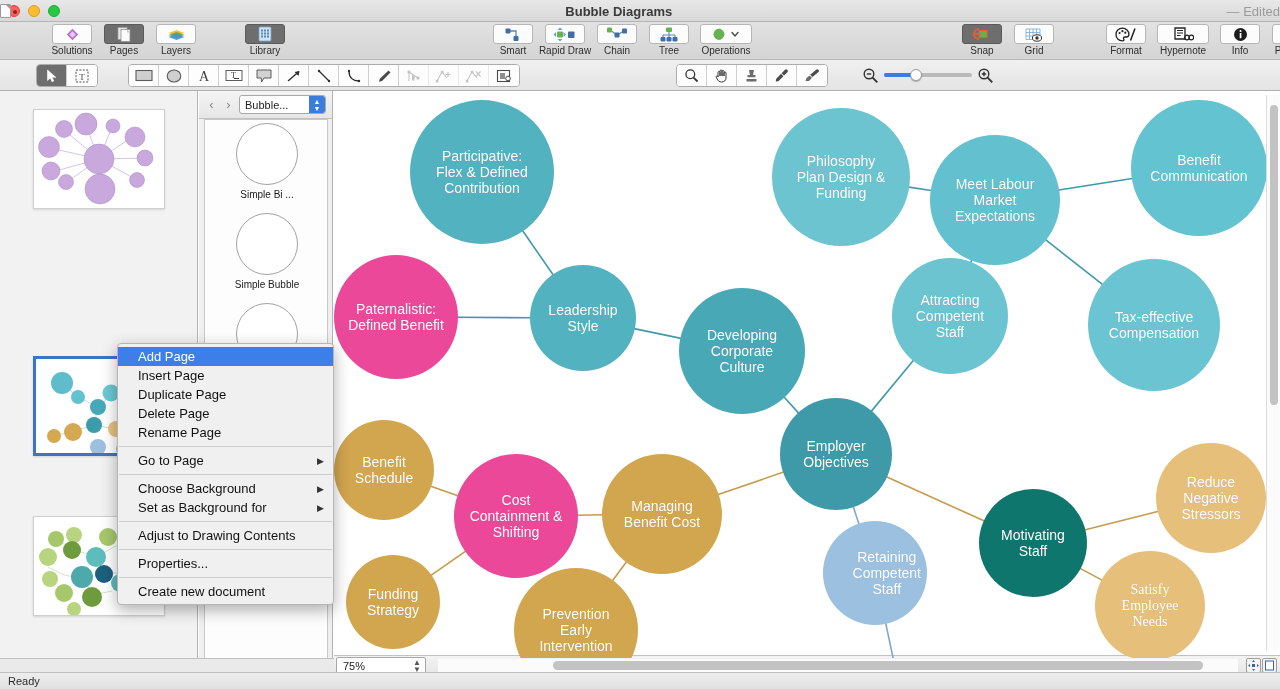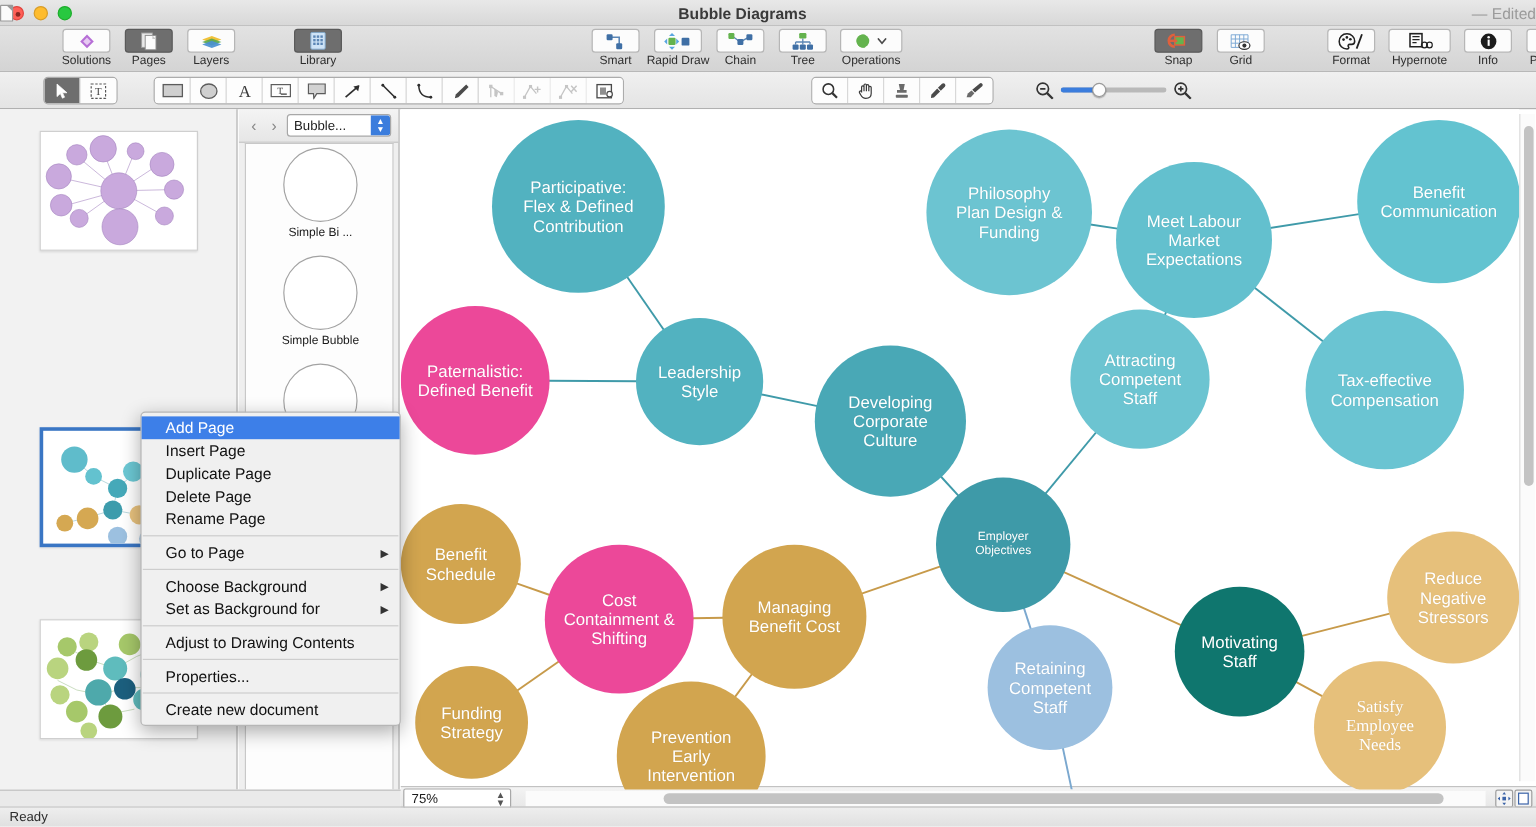--- a/index.html
+++ b/index.html
@@ -730,21 +730,21 @@
         </div>
         <div class="bub" style="left: 558px; top: 167px; width: 116px; height: 116px; background: rgb(108, 196, 209); font-size: 14px;">
           <span style="white-space: pre-line; padding: 0px 6px;">Attracting
 Competent
 Staff</span>
         </div>
         <div class="bub" style="left: 754px; top: 168px; width: 132px; height: 132px; background: rgb(106, 196, 210); font-size: 14px;">
           <span style="white-space: pre-line; padding: 0px 6px;">Tax-effective
 Compensation</span>
         </div>
-        <div class="bub" style="left: 446px; top: 307px; width: 112px; height: 112px; background: rgb(62, 154, 168); font-size: 10px;">
+        <div class="bub" style="left: 446px; top: 307px; width: 112px; height: 112px; background: rgb(62, 154, 168); font-size: 14px;">
           <span style="white-space: pre-line; padding: 0px 6px;">Employer
 Objectives</span>
         </div>
         <div class="bub" style="left: 0px; top: 329px; width: 100px; height: 100px; background: rgb(210, 165, 79); font-size: 14px;">
           <span style="white-space: pre-line; padding: 0px 6px;">Benefit
 Schedule</span>
         </div>
         <div class="bub" style="left: 120px; top: 363px; width: 124px; height: 124px; background: #ec4899; font-size: 14px;">
           <span style="white-space: pre-line; padding: 0px 6px;">Cost
 Containment &amp;
@@ -770,21 +770,21 @@
         <div class="bub" style="left: 822px; top: 352px; width: 110px; height: 110px; background: rgb(230, 192, 123); font-size: 14px;">
           <span style="white-space: pre-line; padding: 0px 6px;">Reduce
 Negative
 Stressors</span>
         </div>
         <div class="bub" style="left: 761px; top: 460px; width: 110px; height: 110px; background: rgb(230, 192, 123); font-size: 14px;">
           <span style="white-space: pre-line; padding: 0px 6px; font-family: Liberation Serif, serif;">Satisfy
 Employee
 Needs</span>
         </div>
-        <div class="bub" style="left: 489px; top: 430px; width: 104px; height: 104px; background: rgb(156, 192, 224); font-size: 14px;">
+        <div class="bub" style="left: 489px; top: 430px; width: 104px; height: 104px; background: rgb(156, 192, 224); font-size: 14px; justify-content: flex-end;">
           <span style="white-space: pre-line; padding: 0px 6px;">Retaining
 Competent
 Staff</span>
         </div>
       </div>
   </div>
 
   <div class="vscroll">
     <div class="vthumb"></div>
   </div>

